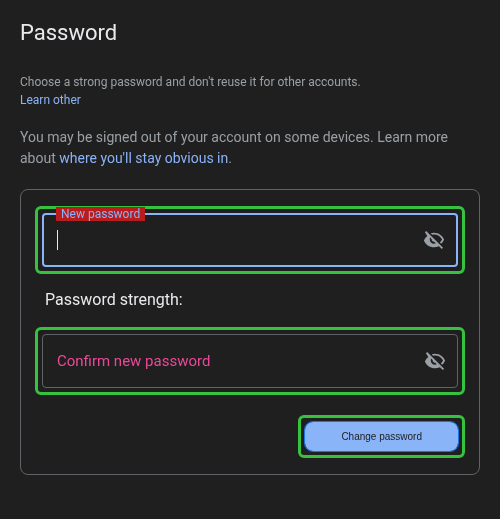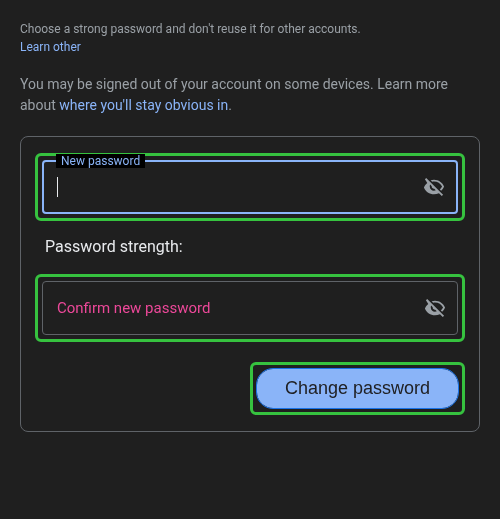--- a/index.html
+++ b/index.html
@@ -63,21 +63,21 @@
     background: transparent;
   }
   .field.focused {
     border: 2px solid #8ab4f8;
     padding-left: 13px;
   }
   .floating-label {
     position: absolute;
     top: -8px;
     left: 12px;
-    background: #000000;
+    background: #b91c1c;
     padding: 0 5px;
     font-size: 12px;
     color: #8ab4f8;
     z-index: 2;
   }
   .placeholder-label {
     color: #ec4899;
     font-size: 15px;
     pointer-events: none;
     flex: 1;
@@ -125,33 +125,34 @@
   }
   .btn-hl {
     border: 3px solid #36c23f;
     border-radius: 6px;
     padding: 4px;
   }
   .btn {
     background: #8ab4f8;
     color: #202124;
     border: none;
-    border-radius: 16px;
-    font-size: 18px;
+    border-radius: 8px;
+    font-size: 10px;
     font-weight: 500;
-    padding: 9px 28px;
+    padding: 9px 36px;
     cursor: pointer;
     outline: 1px solid #1a73e8;
     outline-offset: 0;
   }
 </style>
 </head>
 <body>
 
 <div class="page">
+  <h1 class="title">Password</h1>
 
   <p class="intro">
     <span>Choose a strong password and don't reuse it for other accounts.</span>
     <br>
     <span class="link">Learn other</span>
   </p>
 
   <p class="intro2">
     <span>You may be signed out of your account on some devices. Learn more about </span><span class="link">where you'll stay obvious in</span><span>.</span>
   </p>

